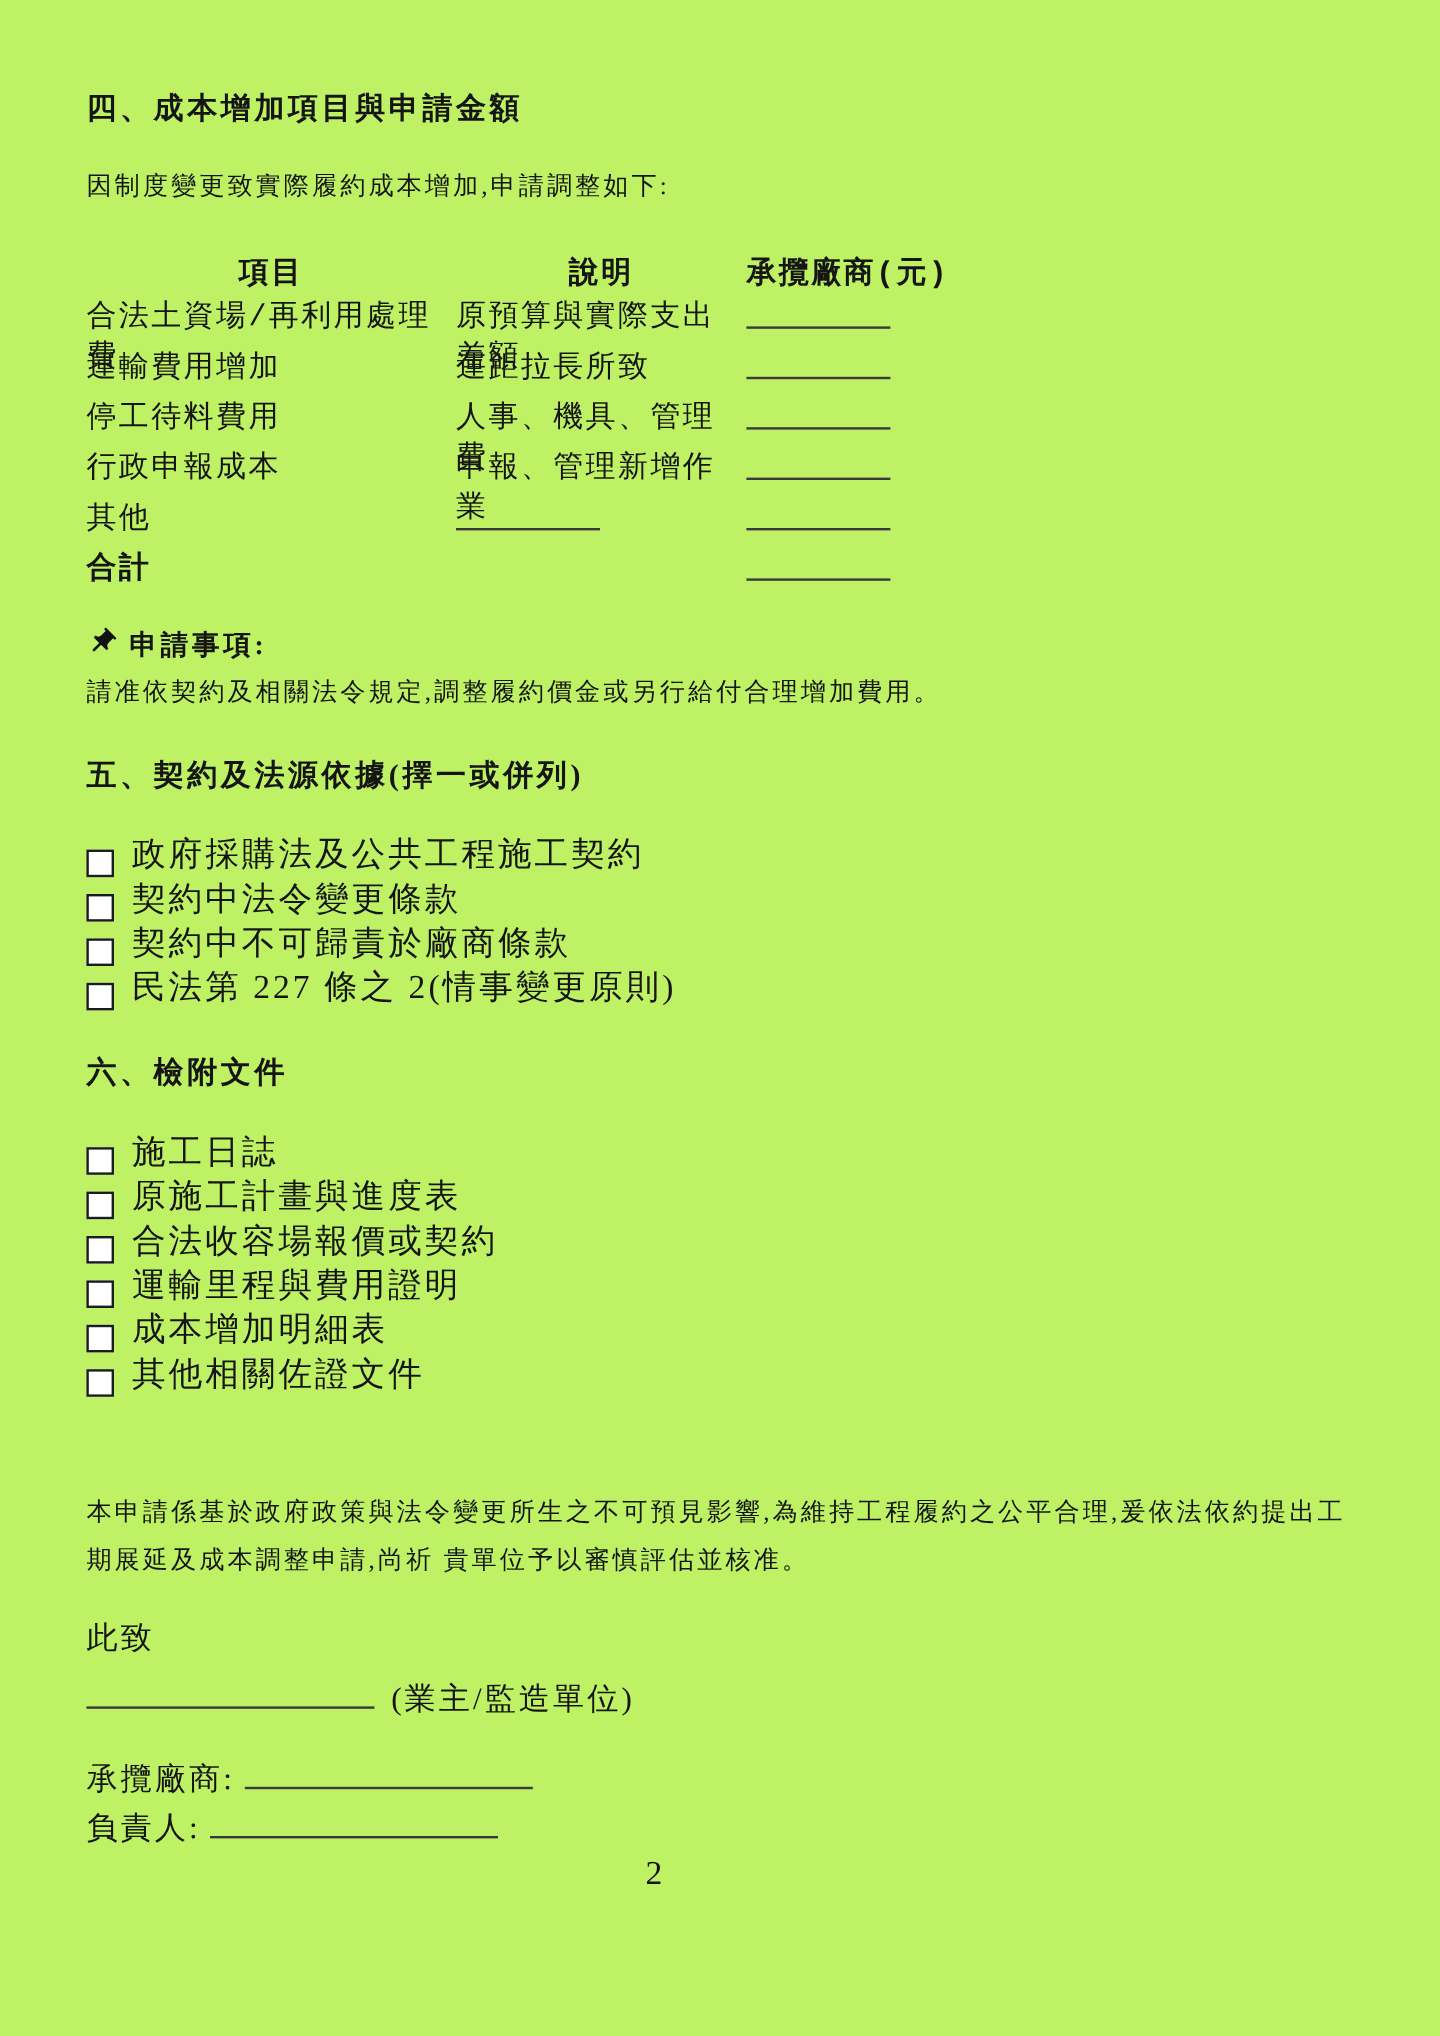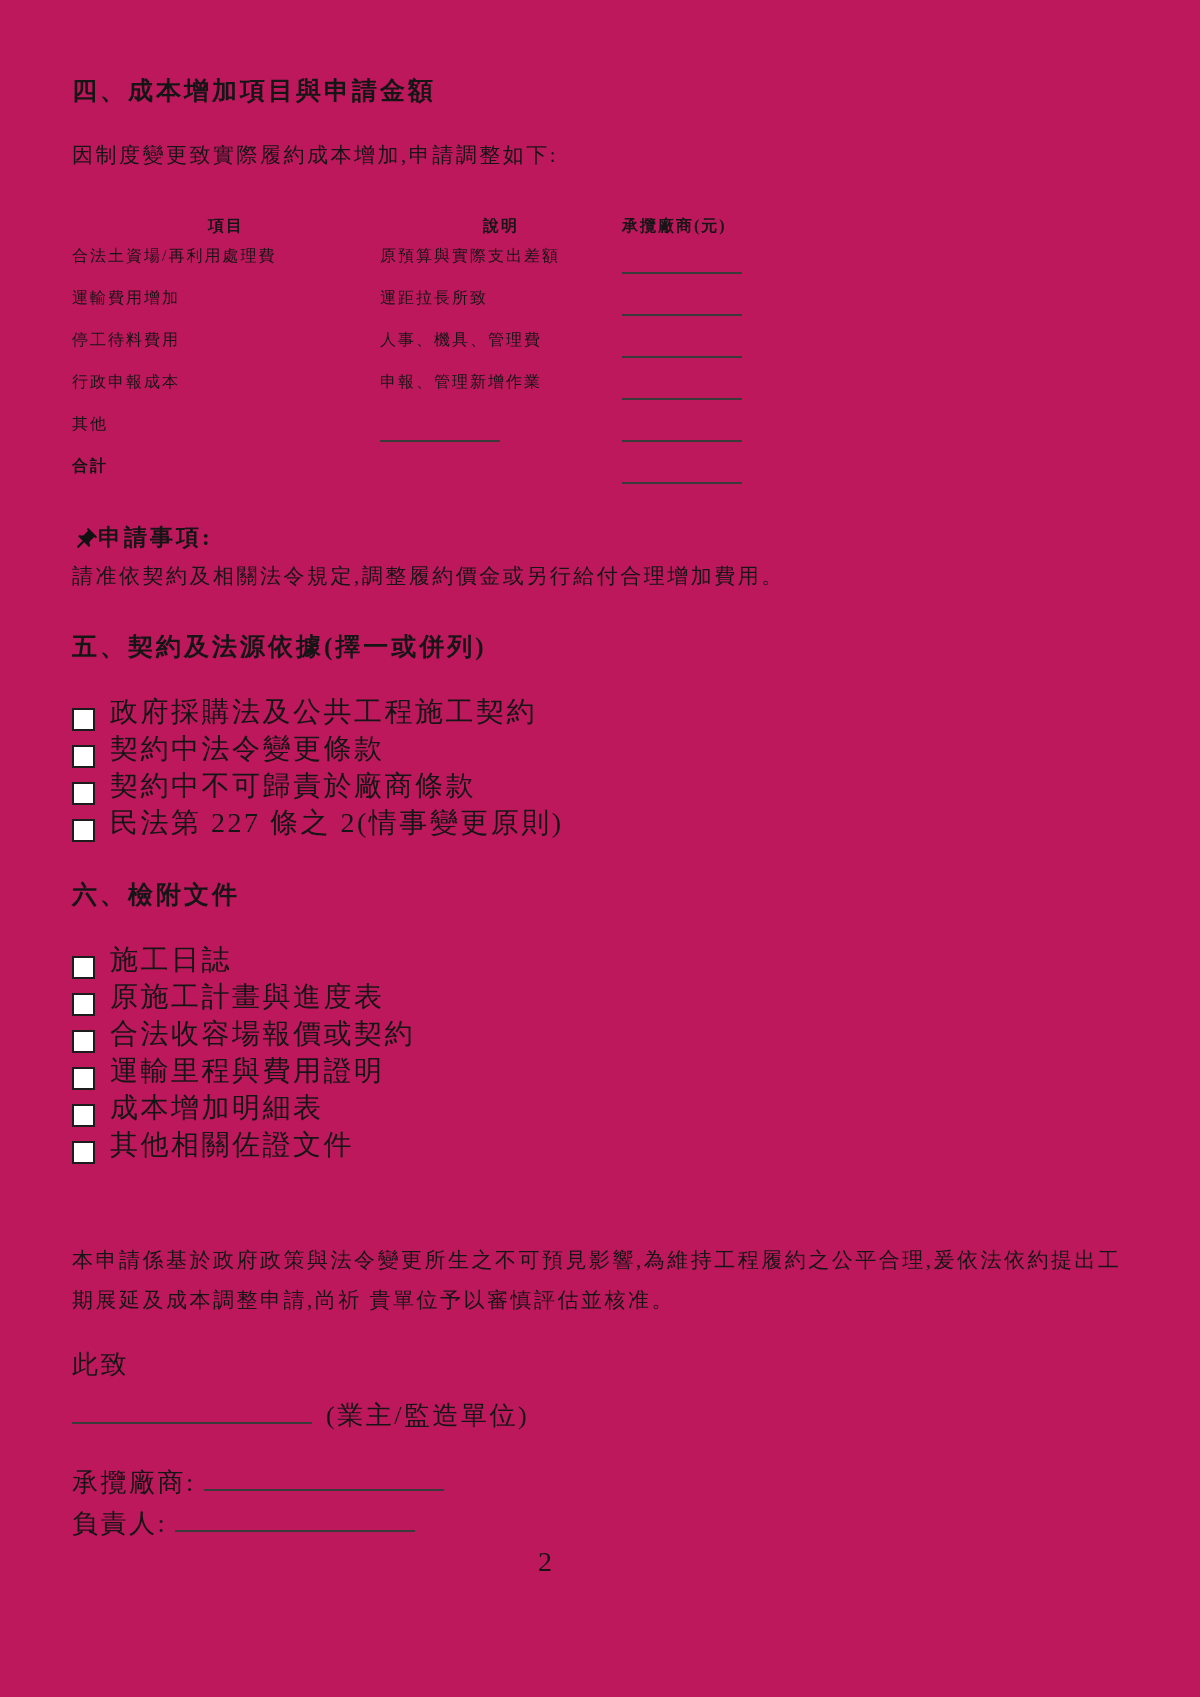--- a/index.html
+++ b/index.html
@@ -1,53 +1,53 @@
 <!DOCTYPE html>
 <html lang="zh-Hant"><head>
 <meta charset="utf-8">
 <style>
   html,body{margin:0;padding:0;background:#e8e8e8;}
   .page{
     position:relative;
     width:1200px;height:1697px;
     margin:0 auto;
-    background:#be185d;
+    background:#bef264;
     font-family:"Liberation Serif","DejaVu Serif",serif;
     color:#151515;
     overflow:hidden;
   }
   .abs{position:absolute;left:72px;right:60px;}
   .h-sec{
     font-size:25px;font-weight:bold;letter-spacing:3px;
     line-height:30px;margin:0;
   }
   .body-text{
     font-size:21px;letter-spacing:2.5px;line-height:34px;margin:0;
   }
   
-  .cost-table{font-size:16px;letter-spacing:2px;}
+  .cost-table{font-size:25px;letter-spacing:2px;font-family:Liberation Mono, monospace;}
   .trow{display:flex;height:42px;}
   .trow.thead{height:40px;font-weight:bold;align-items:center;}
   .c1{width:308px;}
   .c2{width:242px;}
   .c3{width:178px;}
   .thead .c1,.thead .c2{text-align:center;}
   .thead .c3{text-align:left;}
   .cell-bold{font-weight:bold;}
   .blank{
     display:inline-block;height:26px;
     border-bottom:2px solid #3a3a3a;
     vertical-align:baseline;
   }
   .blank.amount{width:120px;}
   .blank.desc{width:120px;}
   .blank.recipient{width:240px;margin-right:14px;}
   .blank.sign{width:240px;margin-left:8px;}
   
-  .note-label-row{display:flex;align-items:flex-end;}
+  .note-label-row{display:flex;align-items:flex-start;gap:10px;}
   .note-label{font-size:23px;font-weight:bold;letter-spacing:3px;}
   .pin{width:26px;height:26px;flex:0 0 auto;}
   
   .cb-list{margin:0;padding:0;list-style:none;}
   .cb-item{
     display:flex;align-items:flex-end;height:37px;
     font-size:28px;letter-spacing:2.5px;
   }
   .cb-box{
     width:19px;height:19px;flex:0 0 auto;

